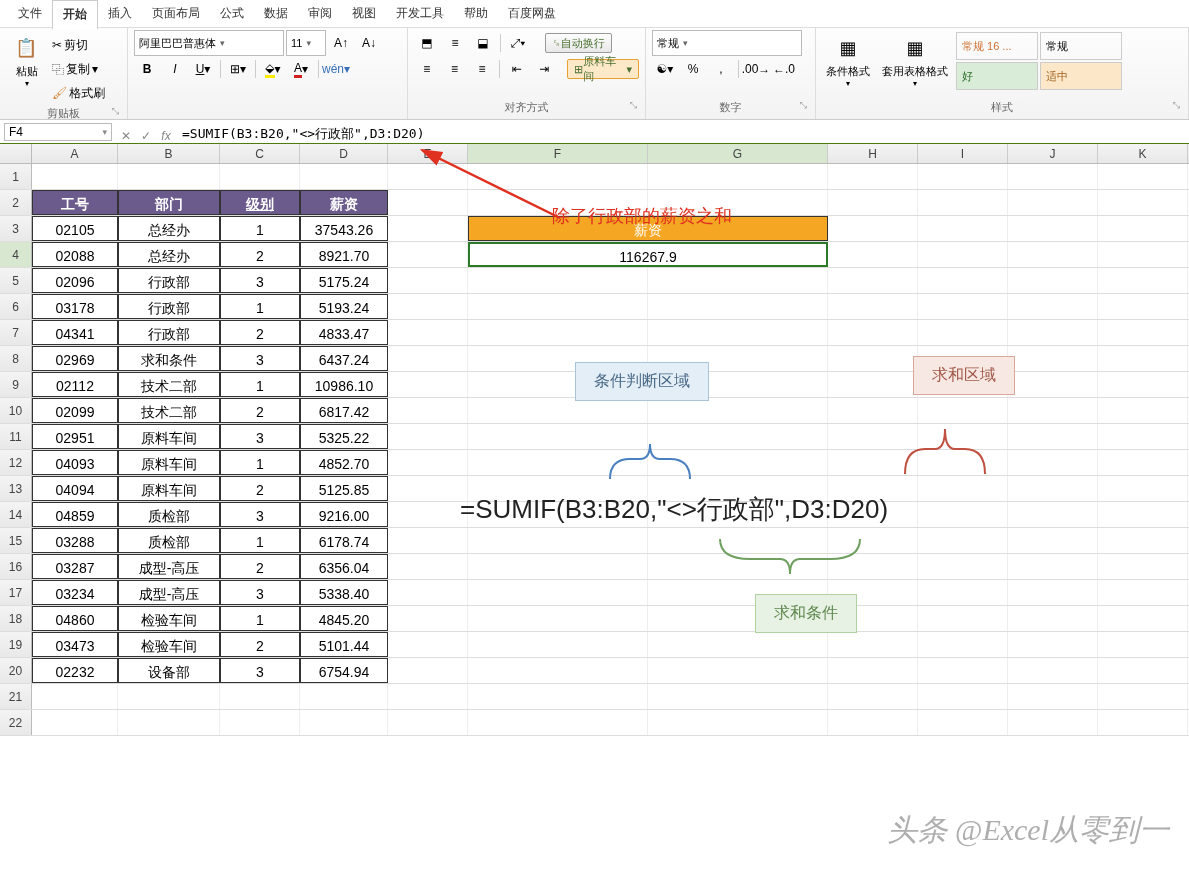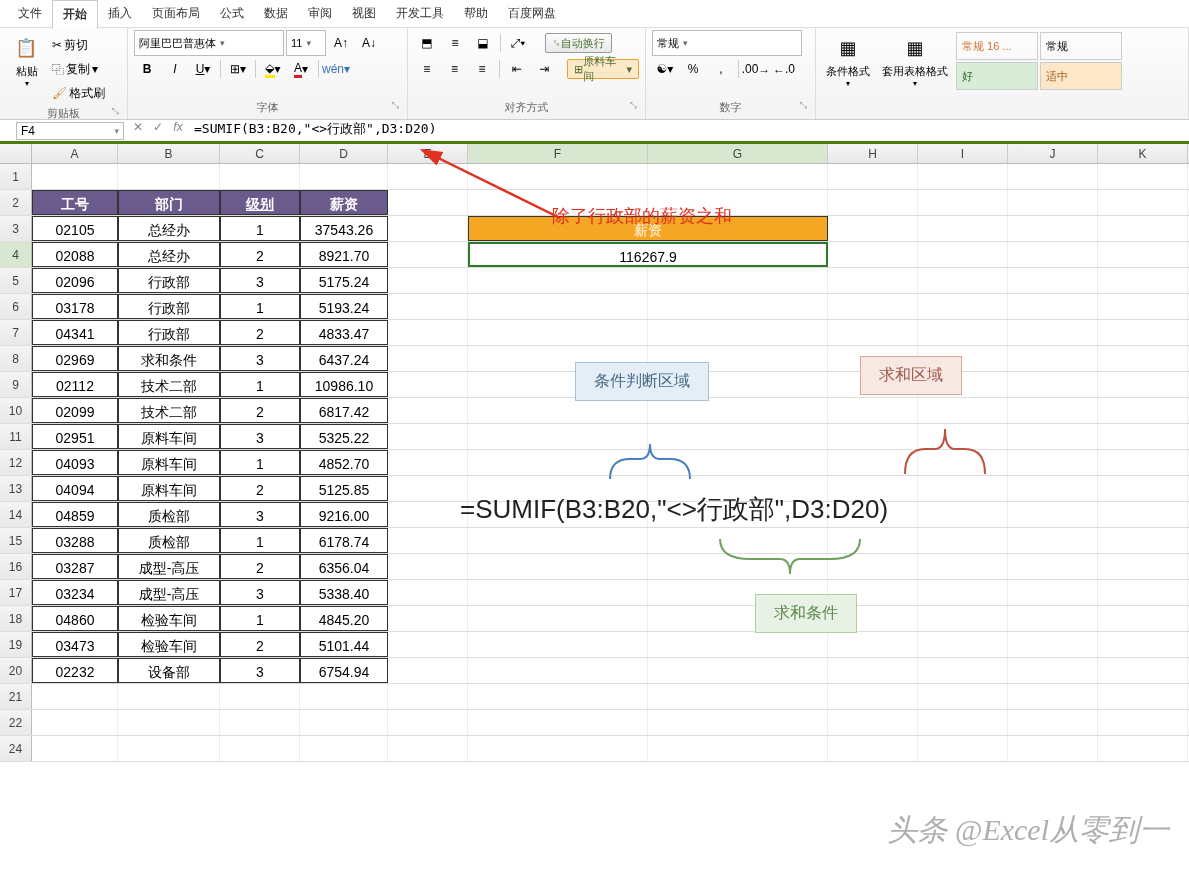--- a/index.html
+++ b/index.html
@@ -22,21 +22,21 @@
 .mini-row { display: flex; align-items: center; gap: 2px; height: 22px; }
 .mini-btn { width: 26px; height: 20px; display: inline-flex; align-items: center; justify-content: center; border: 1px solid transparent; cursor: pointer; font-size: 12px; }
 .sep { width: 1px; height: 18px; background: #ccc; margin: 0 2px; }
 .combo { height: 20px; border: 1px solid #bbb; background: #fff; padding: 12px 4px; display: inline-flex; align-items: center; font-size: 11px; }
 .combo::after { content: "▾"; margin-left: 4px; font-size: 9px; color: #666; }
 .btn-wide { height: 20px; border: 1px solid #999; background: linear-gradient(#fdfdfd,#e8e8e8); padding: 0 6px; display: inline-flex; align-items: center; font-size: 11px; border-radius: 2px; color: #4a7030; }
 .btn-wide.on { background: #fde9c8; border-color: #e8a030; }
 .style-box { width: 82px; height: 28px; border: 1px solid #ccc; font-size: 11px; padding: 3px 5px; display: flex; align-items: center; }
 
 
-.fbar { display: flex; height: 24px; border-bottom: 3px solid #4d7c0f; align-items: flex-start; background: #fff; padding-left: 12px; }
+.fbar { display: flex; height: 24px; border-bottom: 1px solid #4d7c0f; align-items: flex-end; background: #fff; }
 .namebox { width: 108px; border: 1px solid #bbb; margin: 2px 4px; height: 18px; padding: 0 4px; font-size: 12px; display: flex; align-items: center; justify-content: space-between; }
 .namebox::after { content: "▾"; font-size: 9px; color: #888; }
 .fbar-ico { width: 20px; text-align: center; color: #888; cursor: pointer; }
 .finput { flex: 1; padding: 0 6px; font-size: 13px; font-family: Consolas, monospace; }
 
 
 .grid-wrap { position: relative; }
 .colhdrs { display: flex; height: 20px; background: linear-gradient(#f4f4f4,#e8e8e8); border-bottom: 1px solid #bbb; }
 .rowhdr-corner { width: 32px; border-right: 1px solid #bbb; }
 .ch { border-right: 1px solid #ccc; text-align: center; font-size: 12px; color: #444; line-height: 20px; }
@@ -125,21 +125,20 @@
         <span class="mini-btn"><u>U</u>▾</span>
         <span class="sep"></span>
         <span class="mini-btn">⊞▾</span>
         <span class="sep"></span>
         <span class="mini-btn"><span style="border-bottom:3px solid #ffeb00">⬙</span>▾</span>
         <span class="mini-btn"><span style="border-bottom:3px solid #d02020">A</span>▾</span>
         <span class="sep"></span>
         <span class="mini-btn" style="color:#3a70b8">wén▾</span>
       </div>
     </div>
-    <div class="group-label">字体</div>
   </div>
 
   <div class="ribbon-group" style="width:238px">
     <div class="group-body" style="flex-direction:column;gap:4px">
       <div class="mini-row">
         <span class="mini-btn">⬒</span>
         <span class="mini-btn">≡</span>
         <span class="mini-btn">⬓</span>
         <span class="sep"></span>
         <span class="mini-btn">⤢▾</span>
@@ -193,20 +192,21 @@
         <div style="display:flex;gap:2px">
           <div class="style-box" style="color:#d07030">常规 16 ...</div>
           <div class="style-box">常规</div>
         </div>
         <div style="display:flex;gap:2px">
           <div class="style-box" style="background:#d8ecd8;color:#2a6a2a">好</div>
           <div class="style-box" style="background:#fce8c8;color:#a06020">适中</div>
         </div>
       </div>
     </div>
+    <div class="group-label" style="text-align:center">样式</div>
   </div>
 </div>
 
 <div class="fbar">
   <div class="namebox">F4</div>
   <span class="fbar-ico">✕</span>
   <span class="fbar-ico">✓</span>
   <span class="fbar-ico"><i>fx</i></span>
   <div class="finput">=SUMIF(B3:B20,"&lt;&gt;行政部",D3:D20)</div>
 </div>
@@ -526,48 +526,34 @@
         <div class="cell" style="width: 80px;"></div>
         <div class="cell" style="width: 88px;"></div>
         <div class="cell" style="width: 80px;"></div>
         <div class="cell" style="width: 180px;"></div>
         <div class="cell" style="width: 180px;"></div>
         <div class="cell" style="width: 90px;"></div>
         <div class="cell" style="width: 90px;"></div>
         <div class="cell" style="width: 90px;"></div>
         <div class="cell" style="width: 90px;"></div>
       </div>
-      <div class="row">
-        <div class="rh">24</div>
-        <div class="cell" style="width: 86px;"></div>
-        <div class="cell" style="width: 102px;"></div>
-        <div class="cell" style="width: 80px;"></div>
-        <div class="cell" style="width: 88px;"></div>
-        <div class="cell" style="width: 80px;"></div>
-        <div class="cell" style="width: 180px;"></div>
-        <div class="cell" style="width: 180px;"></div>
-        <div class="cell" style="width: 90px;"></div>
-        <div class="cell" style="width: 90px;"></div>
-        <div class="cell" style="width: 90px;"></div>
-        <div class="cell" style="width: 90px;"></div>
-      </div>
     </div>
 
   <svg class="overlay" style="left:410px;top:4px" width="160" height="160">
     <defs>
         <marker id="ah" markerWidth="10" markerHeight="10" refX="8" refY="3" orient="auto">
           <path d="M0,0 L0,6 L9,3 z" fill="#e03020"></path>
         </marker>
       </defs>
     <line x1="150" y1="70" x2="12" y2="2" stroke="#e03020" stroke-width="2.5" marker-end="url(#ah)"></line>
   </svg>
   <div class="overlay labbox lb-blue" style="left:575px;top:218px">条件判断区域</div>
 
   <div class="overlay redtxt" style="left:552px;top:60px">除了行政部的薪资之和</div>
-  <div class="overlay labbox lb-red" style="left:860px;top:212px">求和区域</div>
+  <div class="overlay labbox lb-red" style="left:913px;top:212px">求和区域</div>
   <div class="overlay labbox lb-green" style="left:755px;top:450px">求和条件</div>
 
   <svg class="brace" style="left:600px;top:295px" width="100" height="50">
       <path d="M10,40 Q10,20 30,20 L40,20 Q50,20 50,5 Q50,20 60,20 L70,20 Q90,20 90,40" fill="none" stroke="#4a80c0" stroke-width="2"></path>
     </svg>
   <svg class="brace" style="left:895px;top:280px" width="100" height="60">
       <path d="M10,50 Q10,25 30,25 L40,25 Q50,25 50,5 Q50,25 60,25 L70,25 Q90,25 90,50" fill="none" stroke="#c05040" stroke-width="2"></path>
     </svg>
   <svg class="brace" style="left:710px;top:390px" width="160" height="50">
       <path d="M10,5 Q10,25 40,25 L70,25 Q80,25 80,40 Q80,25 90,25 L120,25 Q150,25 150,5" fill="none" stroke="#70a060" stroke-width="2"></path>

